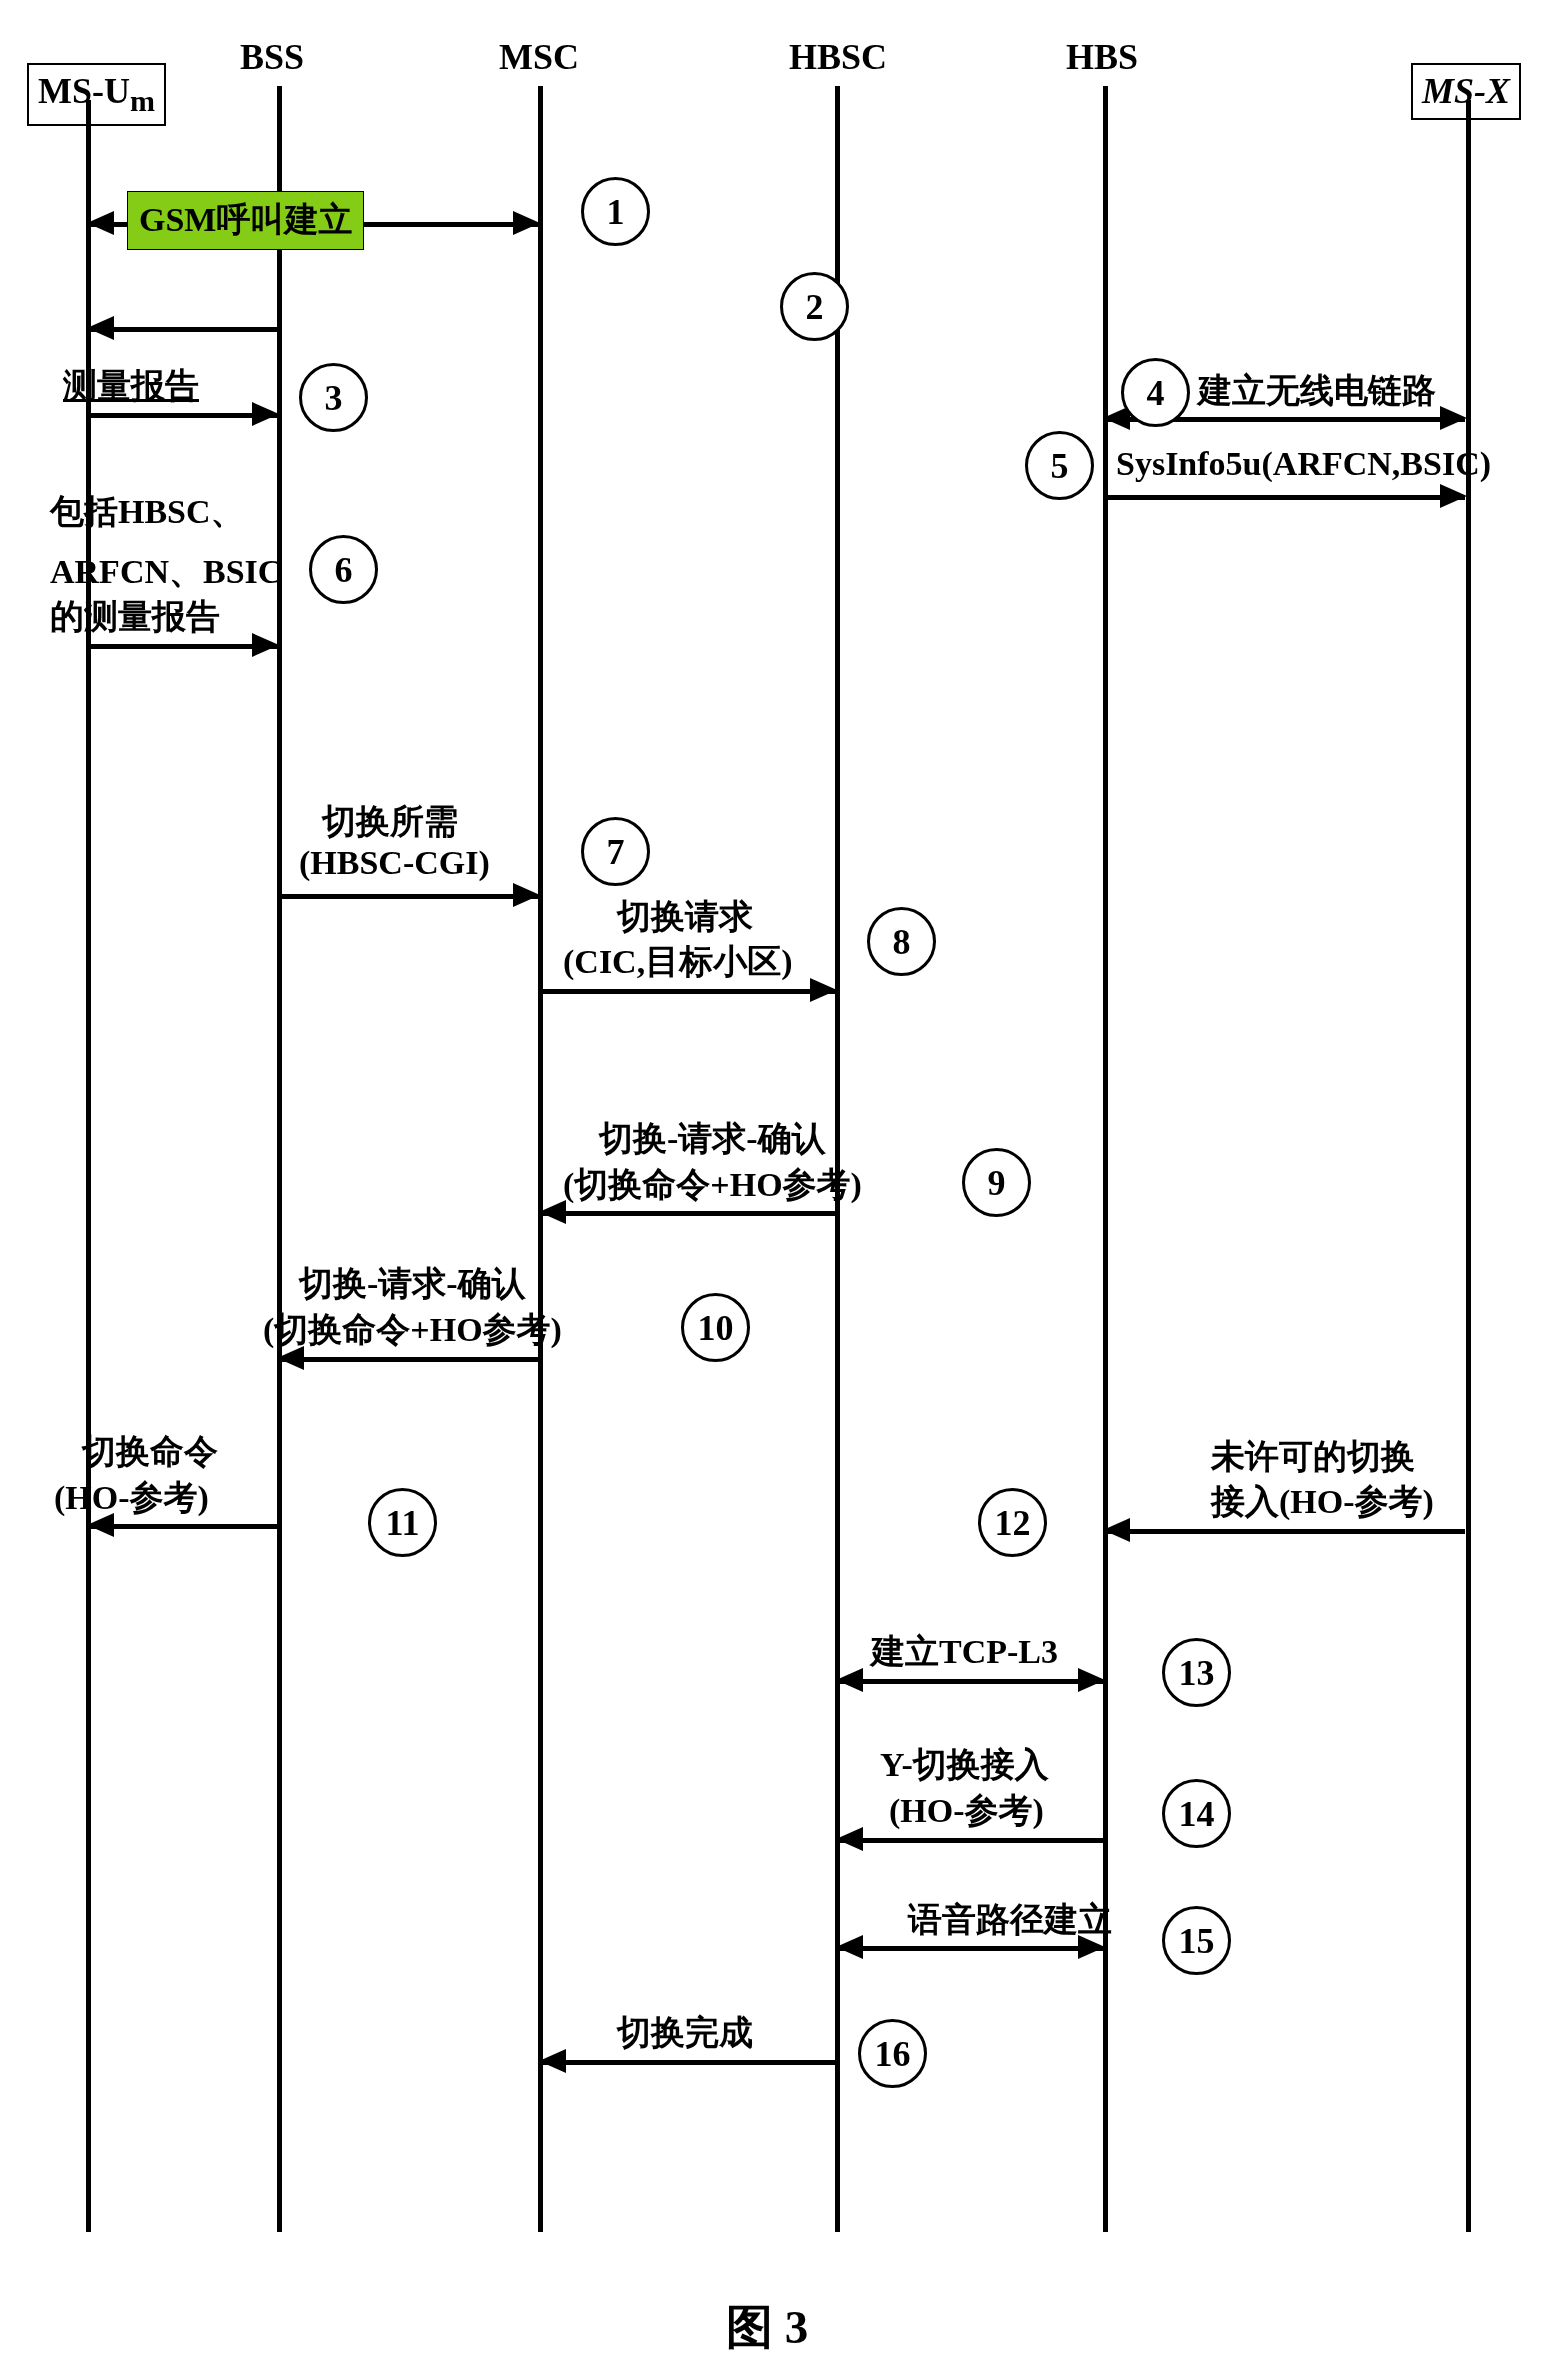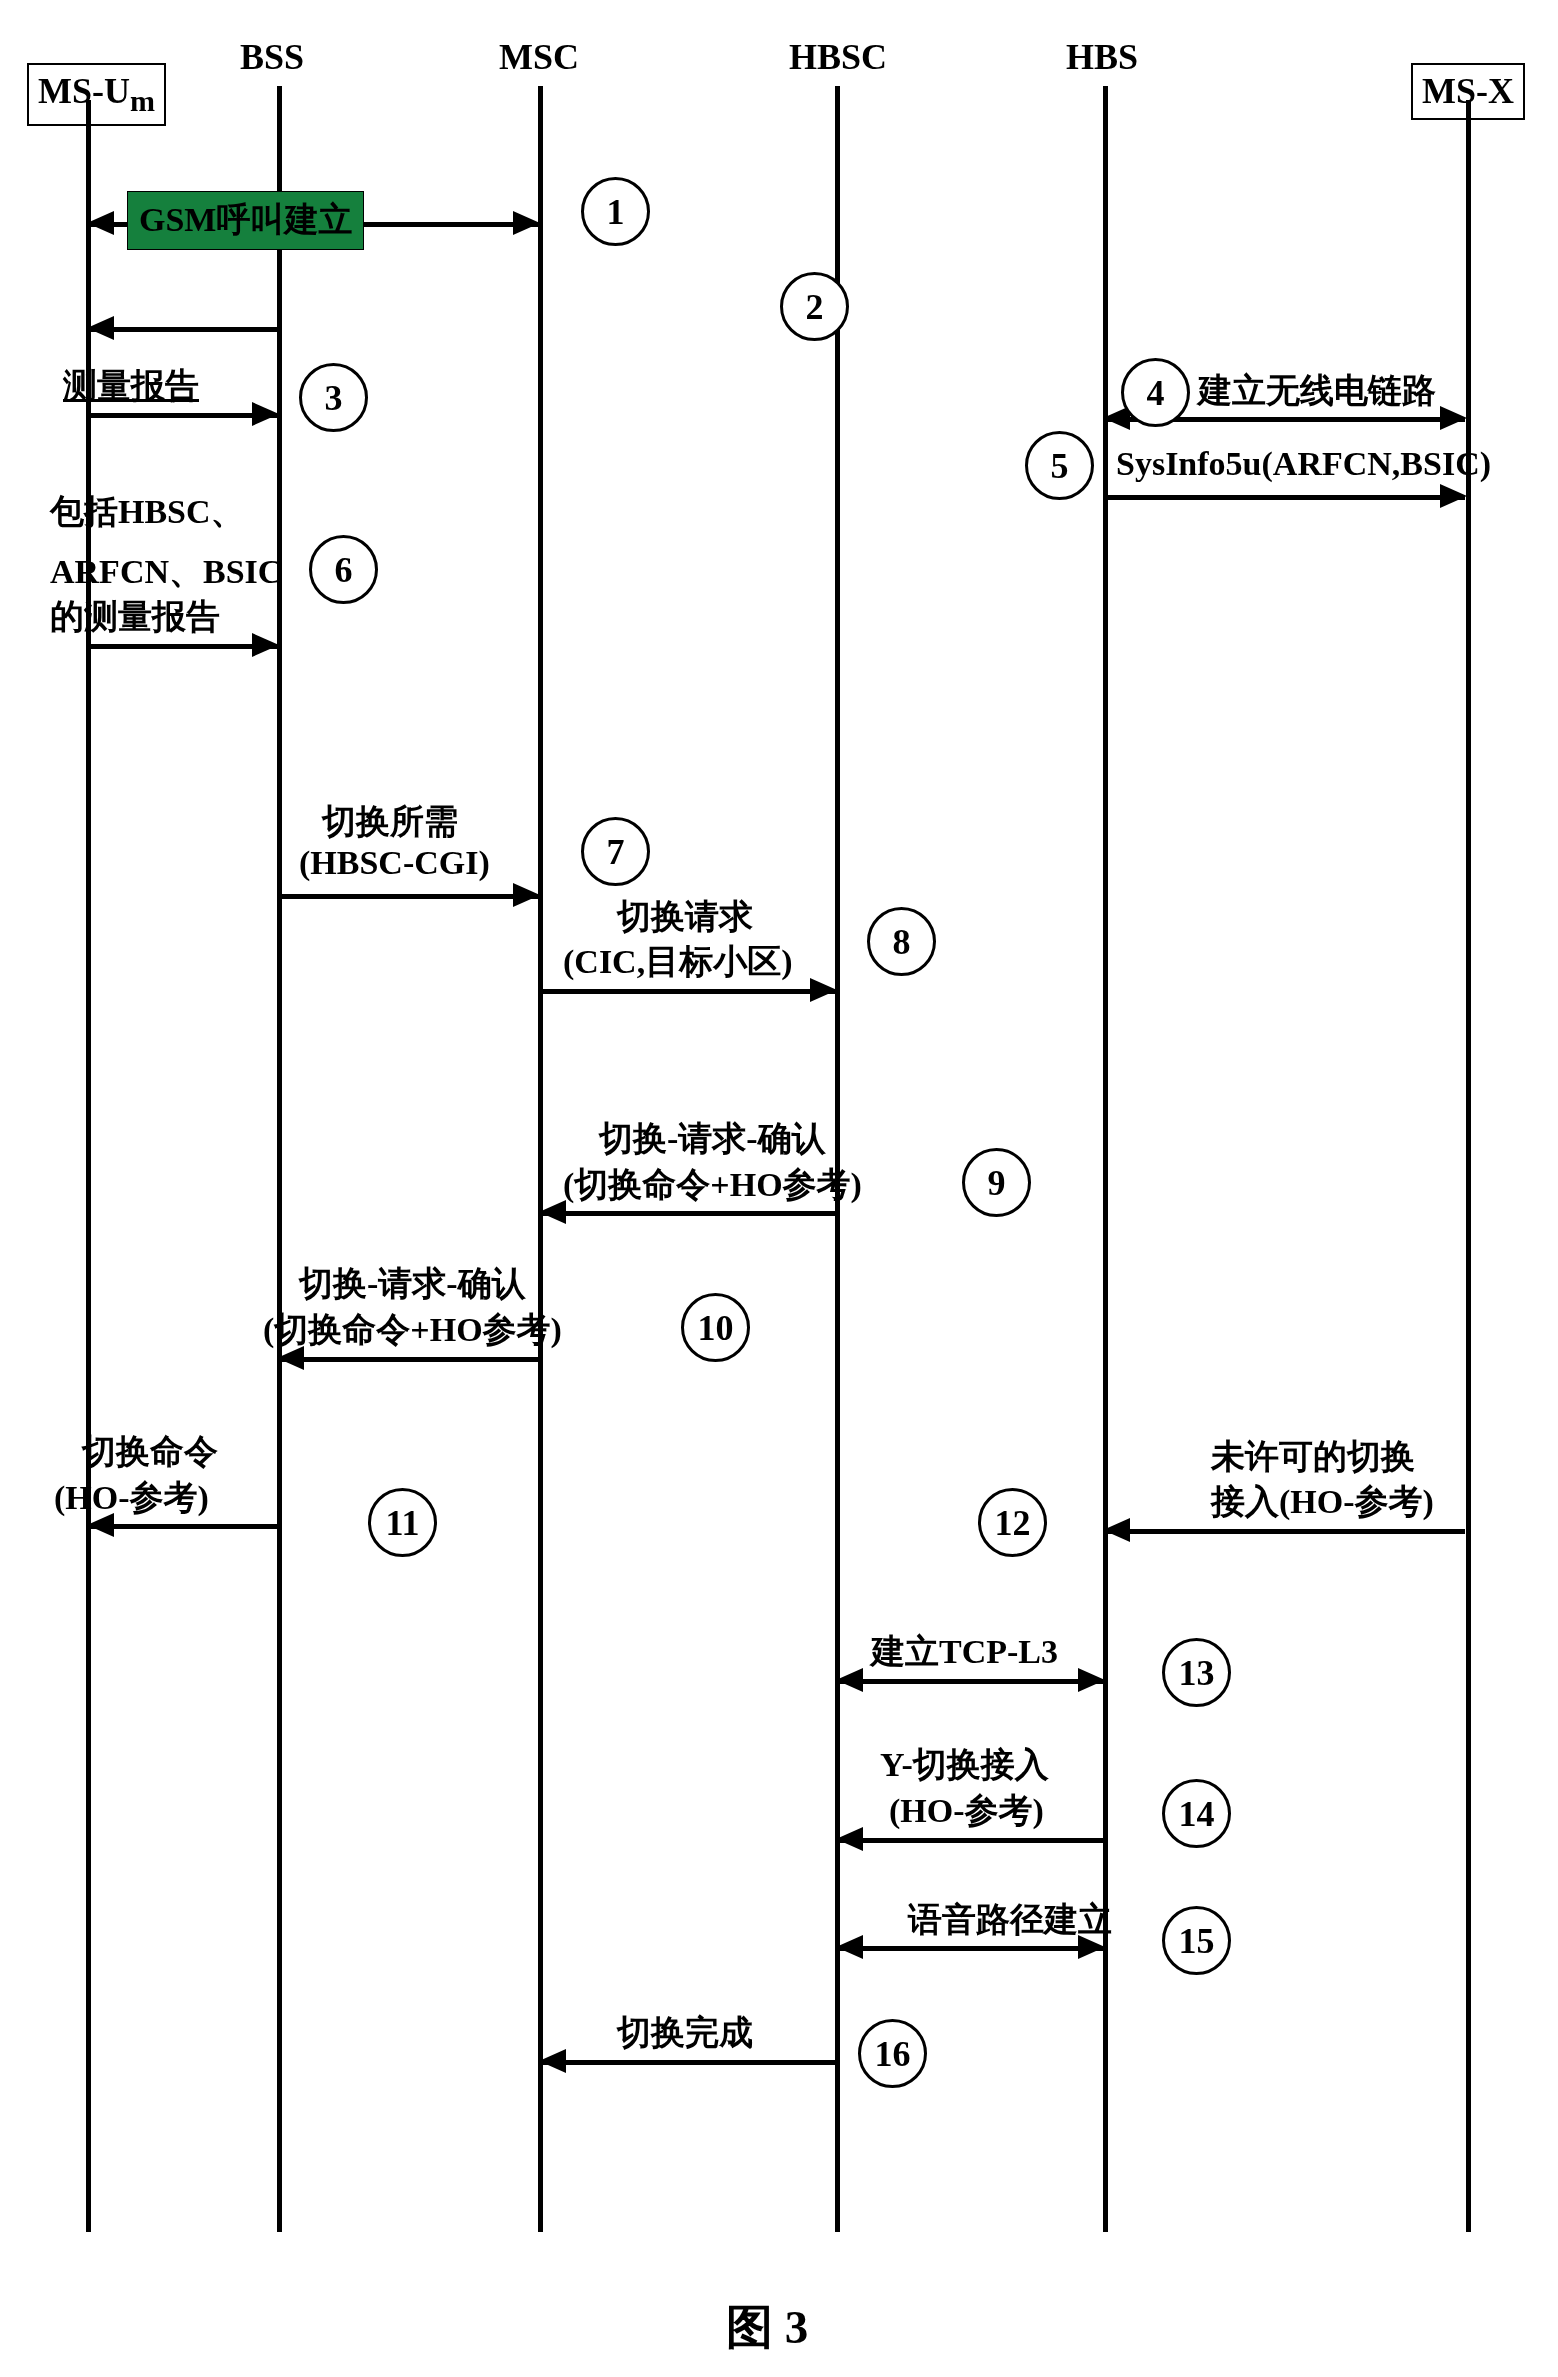--- a/index.html
+++ b/index.html
@@ -23,21 +23,21 @@
     }
     .msg-label {
       position: absolute;
       font-size: 34px;
       font-weight: bold;
       white-space: nowrap;
     }
     .boxed-label {
       position: absolute;
       border: 1.8px solid #000;
-      background: #15803d;
+      background: #84cc16;
       padding: 5.4px 11px;
       font-size: 34px;
       font-weight: bold;
       white-space: nowrap;
     }
     .boxed-label.small { font-size: 29px; }
     .step-num {
       position: absolute;
       width: 69px;
       height: 69px;
@@ -86,21 +86,21 @@
 
 <div class="canvas">
 
   <div class="lifeline-header header-box" style="left:27px; top:36px;">
     <span>MS-U</span><sub>m</sub>
   </div>
   <div class="lifeline-header" style="left:240px; top:36px;"><span>BSS</span></div>
   <div class="lifeline-header" style="left:499px; top:36px;"><span>MSC</span></div>
   <div class="lifeline-header" style="left:789px; top:36px;"><span>HBSC</span></div>
   <div class="lifeline-header" style="left:1066px; top:36px;"><span>HBS</span></div>
-  <div class="lifeline-header header-box" style="left:1411px; top:36px;"><span>MS-X</span></div>
+  <div class="lifeline-header header-box" style="left:1411px; top:36px;font-style:italic;"><span>MS-X</span></div>
 
   <div class="lifeline" style="left:86px; top:100px; height:2132px;"></div>
   <div class="lifeline" style="left:277px; top:86px; height:2146px;"></div>
   <div class="lifeline" style="left:538px; top:86px; height:2146px;"></div>
   <div class="lifeline" style="left:835px; top:86px; height:2146px;"></div>
   <div class="lifeline" style="left:1103px; top:86px; height:2146px;"></div>
   <div class="lifeline" style="left:1466px; top:100px; height:2132px;"></div>
 
   <div class="arrow both" style="left:89px; top:222px; width:449px;"></div>
   <div class="boxed-label" style="left:127px; top:191px;"><span>GSM呼叫建立</span></div>

